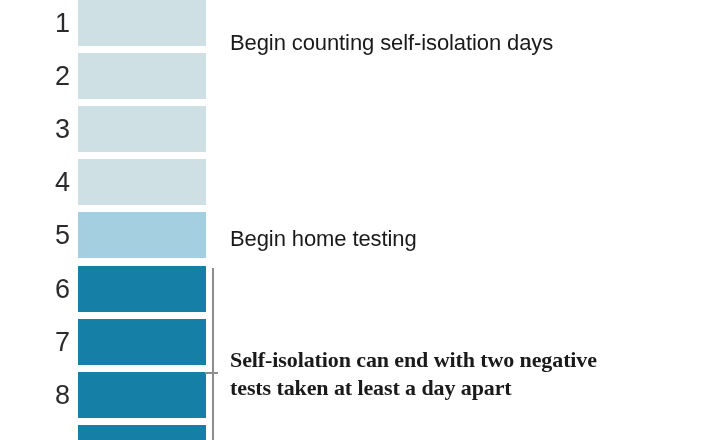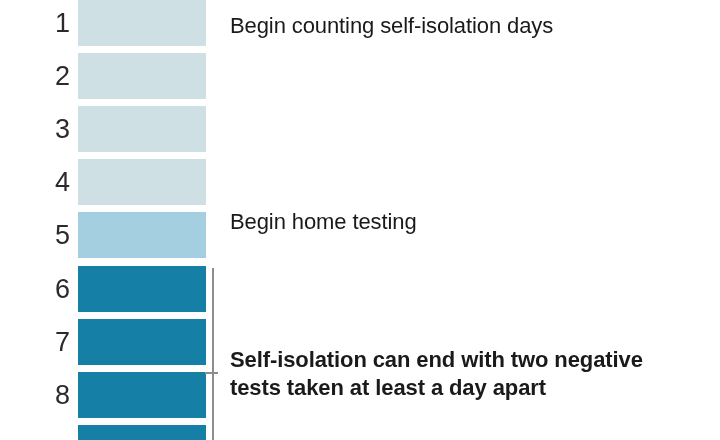--- a/index.html
+++ b/index.html
@@ -52,22 +52,22 @@
   
   .label {
     position: absolute;
     left: 230px;
     font-size: 22px;
     color: #1a1a1a;
     line-height: 28px;
     white-space: pre-line;
     letter-spacing: -0.1px;
   }
-  .label.regular { font-weight: 400; }
-  .label.bold    { font-weight: 700; }
+  .label.regular { font-weight: 400; margin-top: 17px; }
+  .label.bold    { font-weight: 700; font-family: Liberation Serif, serif; }
 
   
   .bracket-line {
     position: absolute;
     left: 212px;
     width: 2px;
     background: #8d8d8d;
   }
   .bracket-tick {
     position: absolute;

